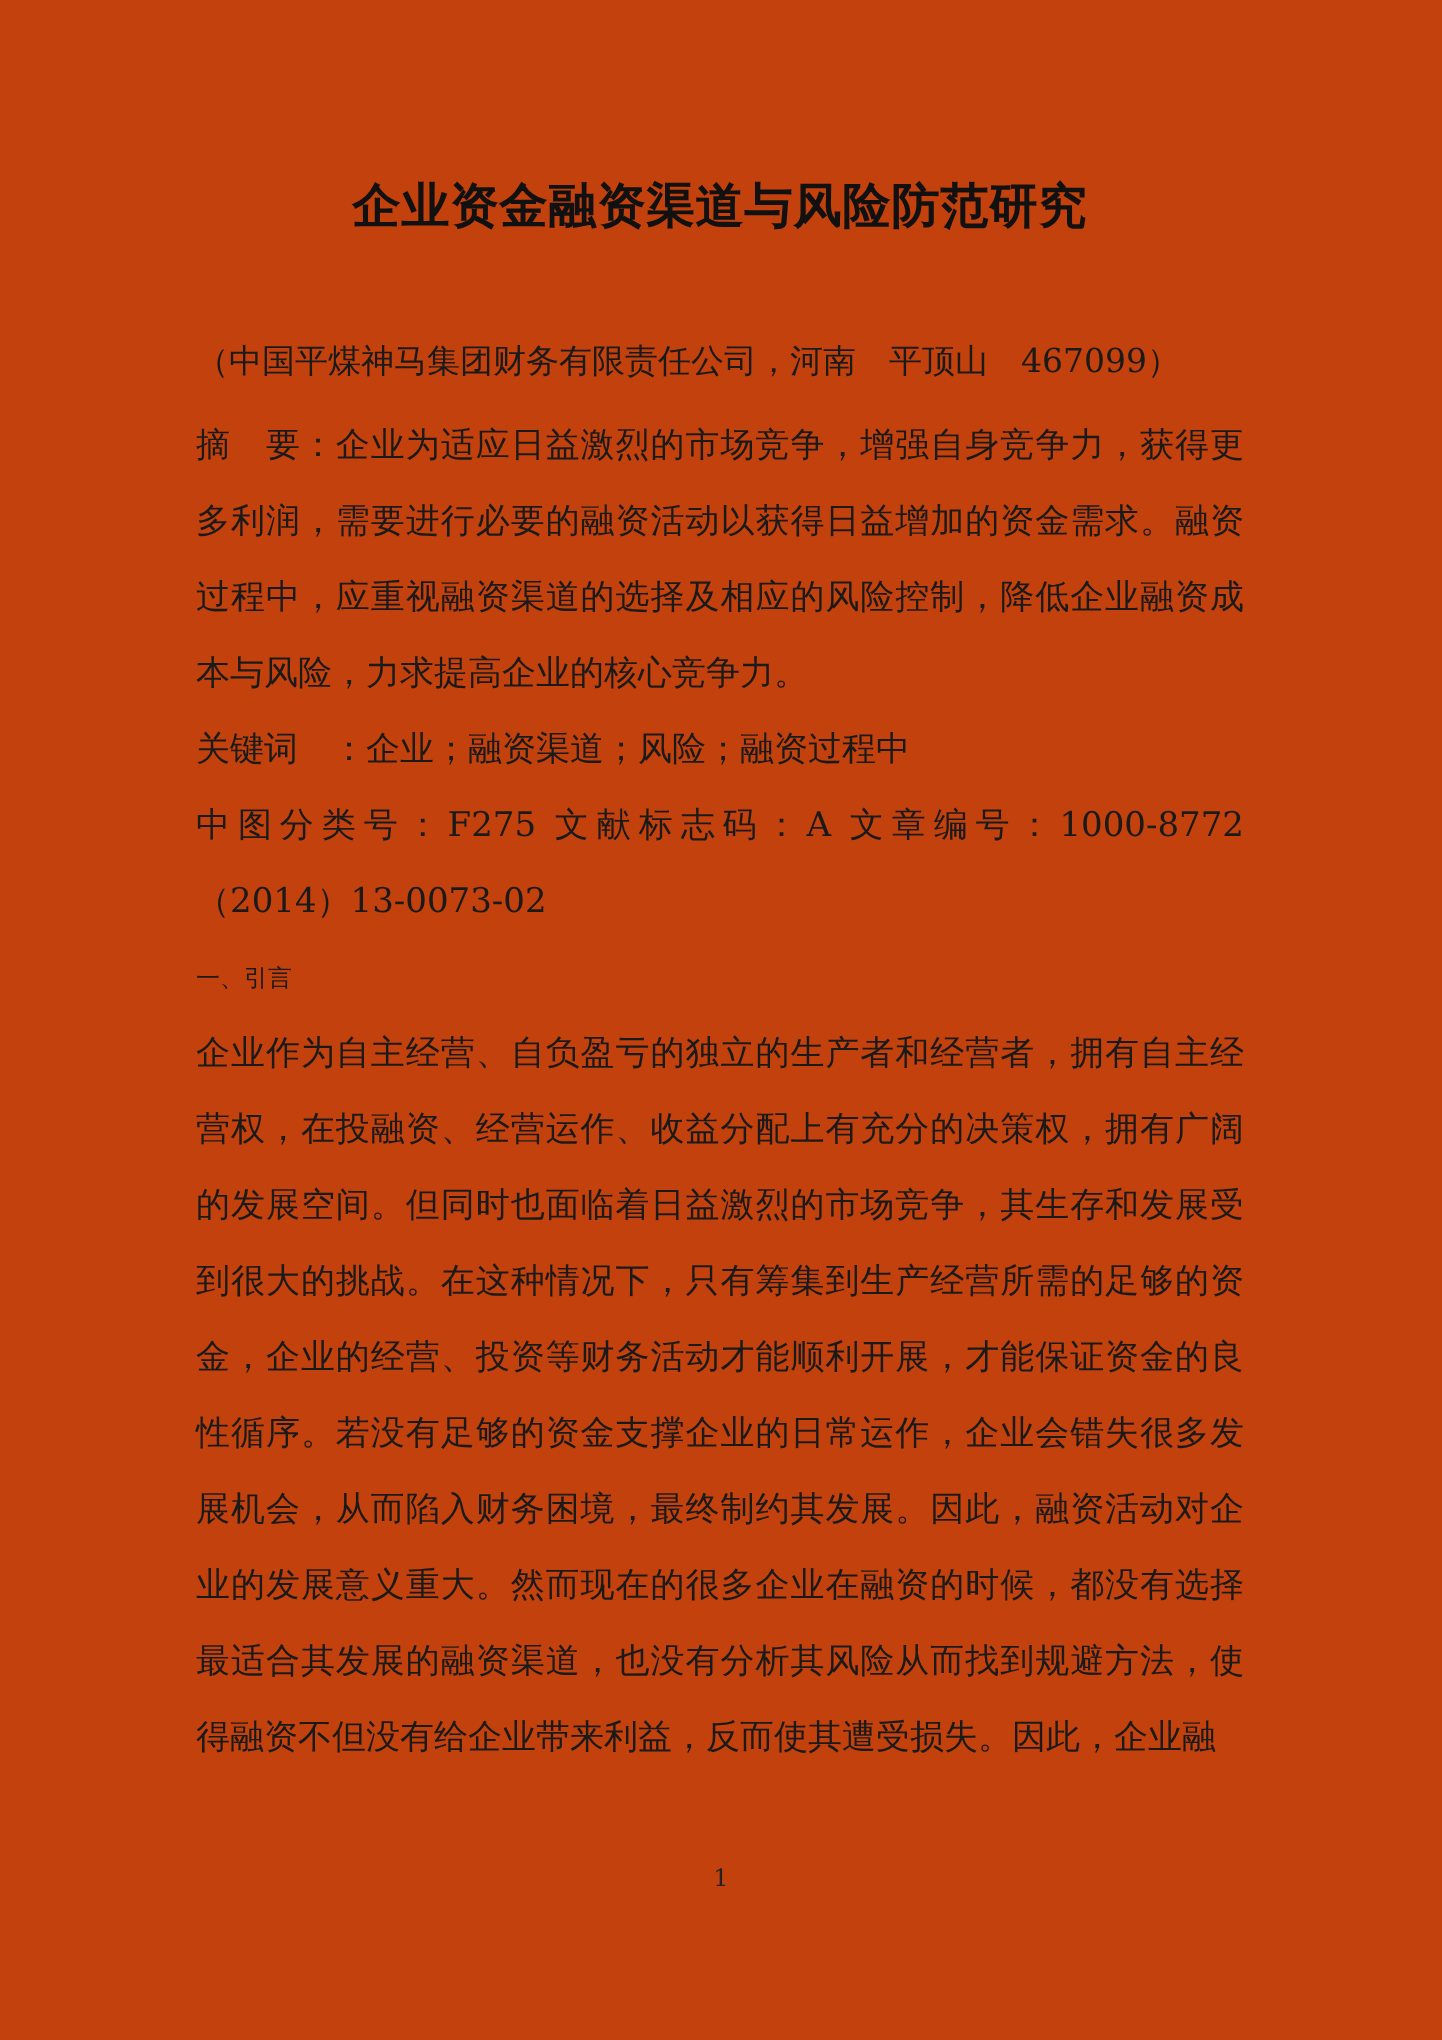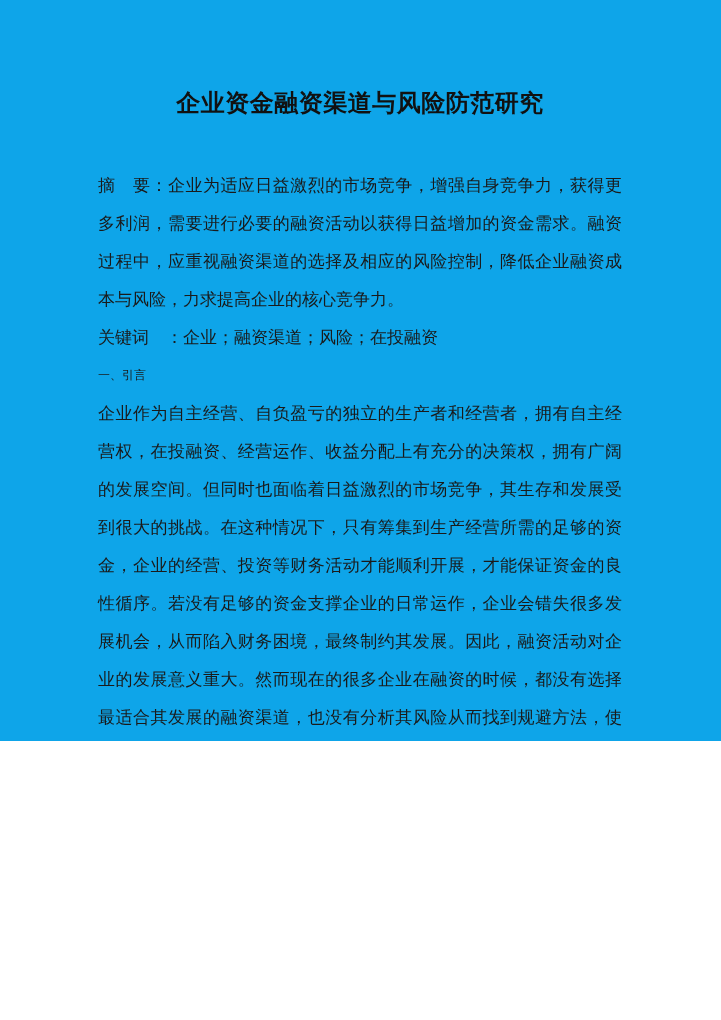--- a/index.html
+++ b/index.html
@@ -8,22 +8,22 @@
     padding: 0;
     background: #ffffff;
   }
   body {
     font-family: "DejaVu Serif", "Liberation Serif", serif;
     color: #1a1a1a;
   }
   .page {
     position: relative;
     width: 721px;
-    height: 741px;
-    background: #0ea5e9;
+    height: 1020px;
+    background: #c2410c;
     overflow: hidden;
     box-sizing: border-box;
   }
   .content {
     position: absolute;
     left: 98px;
     top: 0;
     width: 524px;
   }
   .doc-title {
@@ -85,20 +85,21 @@
     white-space: pre;
   }
   .body-para {
     font-size: 17px;
     line-height: 38px;
     margin: 0;
     text-align: justify;
     text-justify: inter-ideograph;
     text-align-last: left;
     white-space: pre-wrap;
+    font-family: Liberation Serif, serif;
   }
   .page-number {
     position: absolute;
     left: 0;
     right: 0;
     top: 932px;
     text-align: center;
     font-size: 12px;
     font-family: "DejaVu Serif", "Liberation Serif", serif;
     color: #222222;
@@ -107,25 +108,27 @@
 </head>
 <body>
 
 <div class="page">
 
   <div class="content">
 
     <h1 class="doc-title">企业资金融资渠道与风险防范研究</h1>
 
     <div class="author-block">
+      <p class="affiliation">（中国平煤神马集团财务有限责任公司，河南　平顶山　467099）</p>
     </div>
 
     <div class="abstract-block">
       <p class="para">摘　要：企业为适应日益激烈的市场竞争，增强自身竞争力，获得更多利润，需要进行必要的融资活动以获得日益增加的资金需求。融资过程中，应重视融资渠道的选择及相应的风险控制，降低企业融资成本与风险，力求提高企业的核心竞争力。</p>
-      <p class="keywords">关键词　：企业；融资渠道；风险；在投融资</p>
+      <p class="keywords">关键词　：企业；融资渠道；风险；融资过程中</p>
+      <p class="classinfo">中图分类号：F275 文献标志码：A 文章编号：1000-8772（2014）13-0073-02</p>
     </div>
 
     <div class="section-block">
       <p class="section-heading">一、引言</p>
       <p class="body-para">企业作为自主经营、自负盈亏的独立的生产者和经营者，拥有自主经营权，在投融资、经营运作、收益分配上有充分的决策权，拥有广阔的发展空间。但同时也面临着日益激烈的市场竞争，其生存和发展受到很大的挑战。在这种情况下，只有筹集到生产经营所需的足够的资金，企业的经营、投资等财务活动才能顺利开展，才能保证资金的良性循序。若没有足够的资金支撑企业的日常运作，企业会错失很多发展机会，从而陷入财务困境，最终制约其发展。因此，融资活动对企业的发展意义重大。然而现在的很多企业在融资的时候，都没有选择最适合其发展的融资渠道，也没有分析其风险从而找到规避方法，使得融资不但没有给企业带来利益，反而使其遭受损失。因此，企业融</p>
     </div>
 
   </div>
 
   <div class="page-number">1</div>

